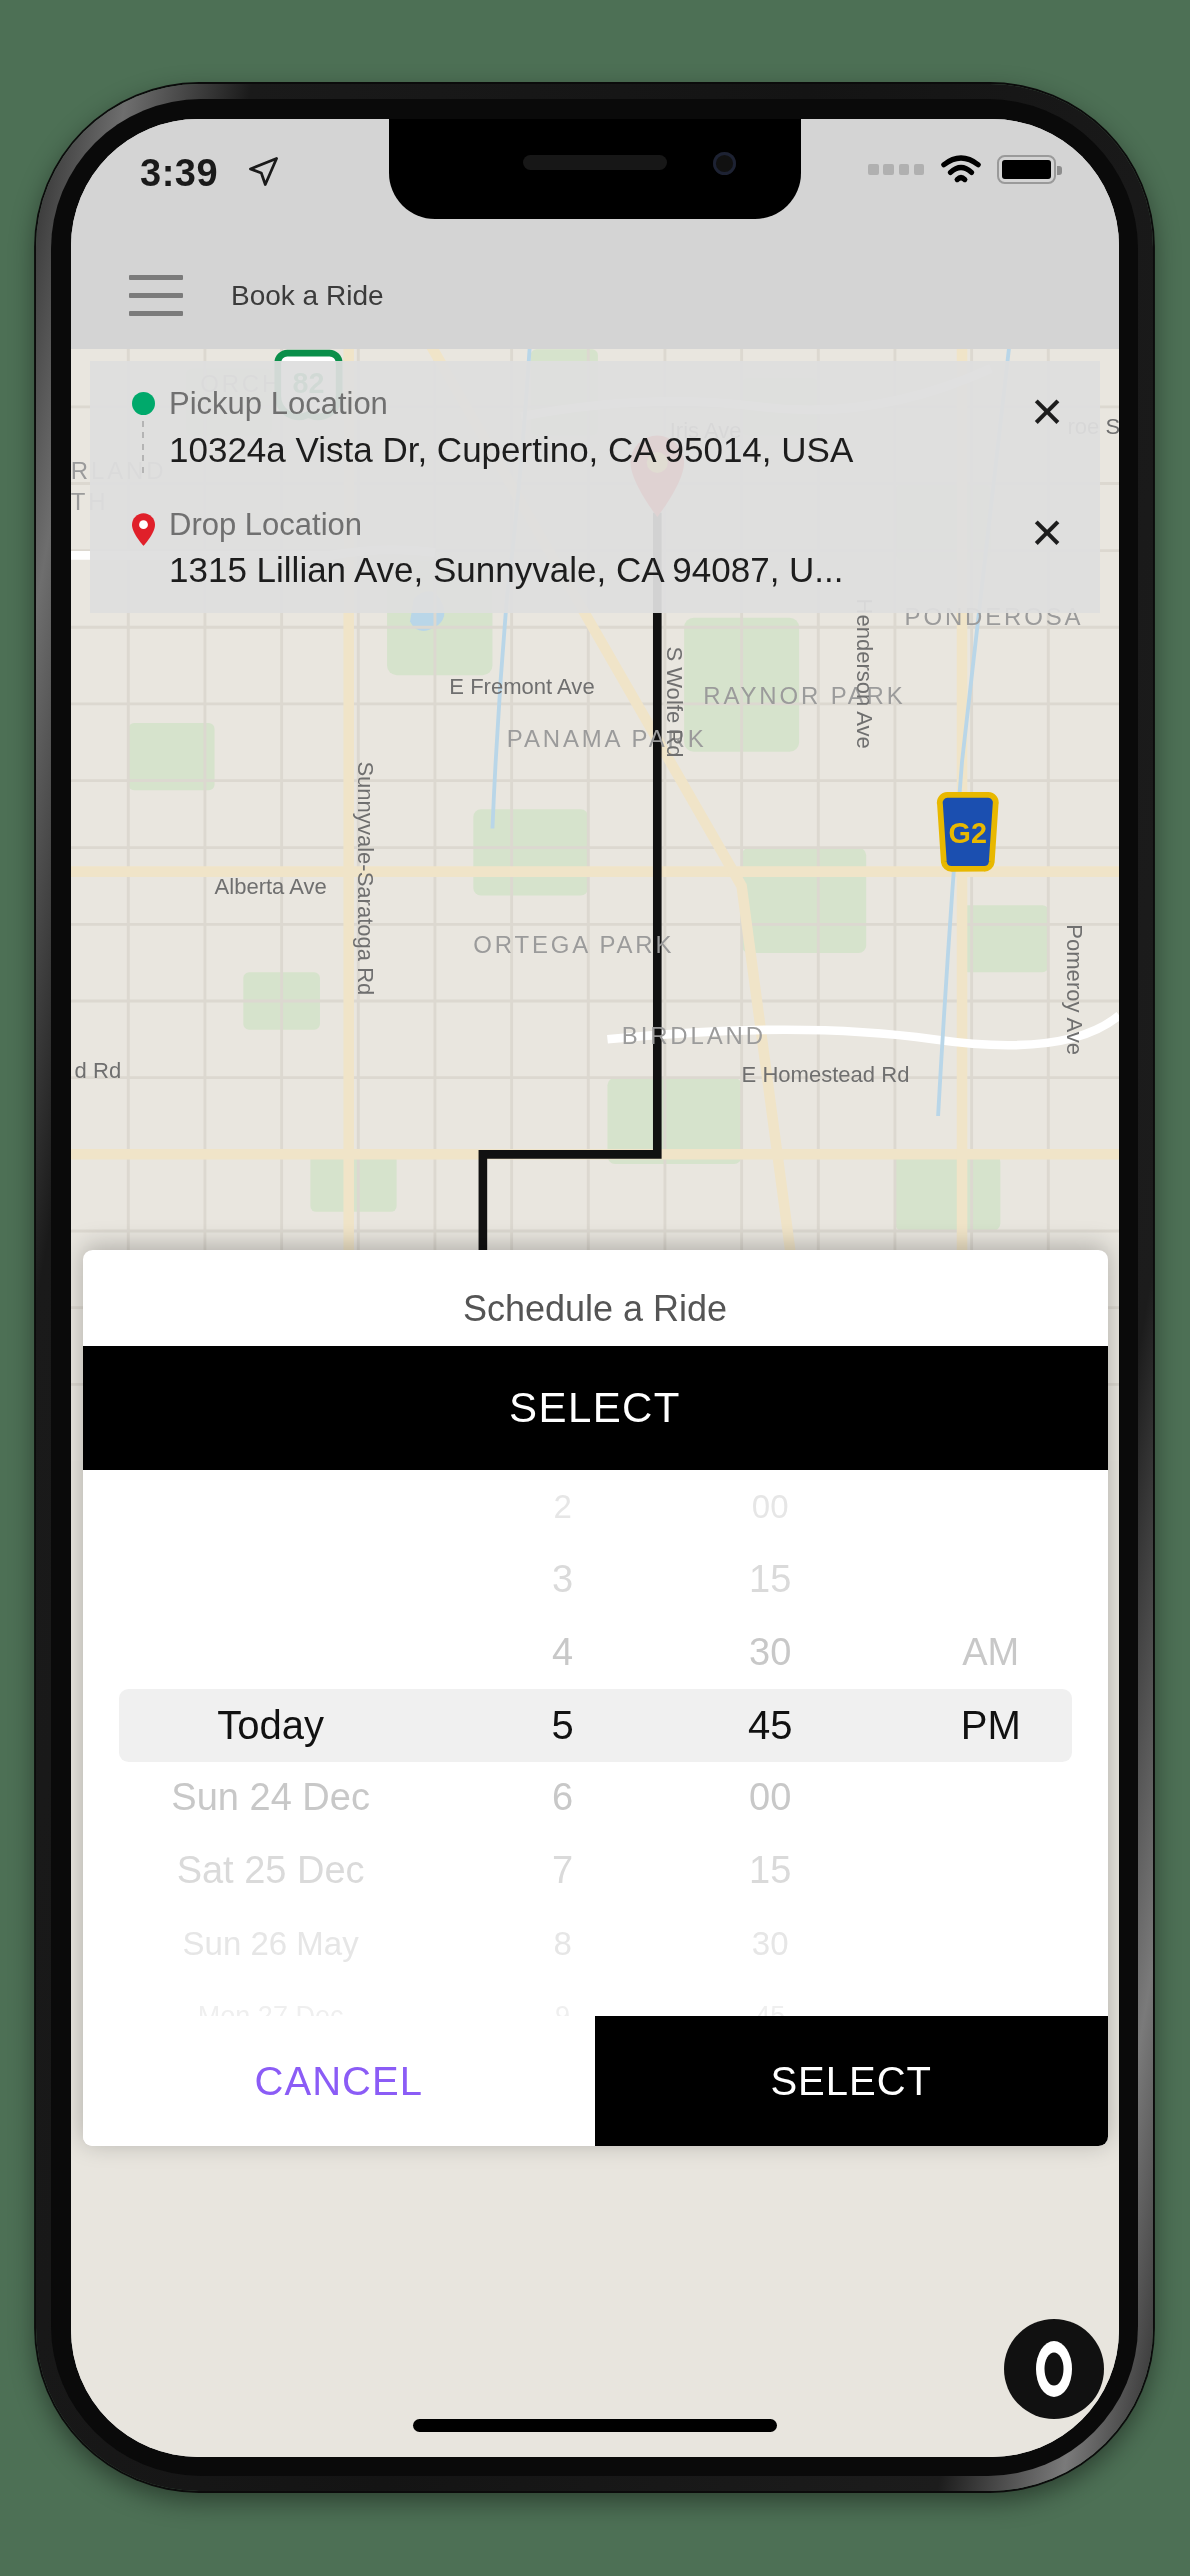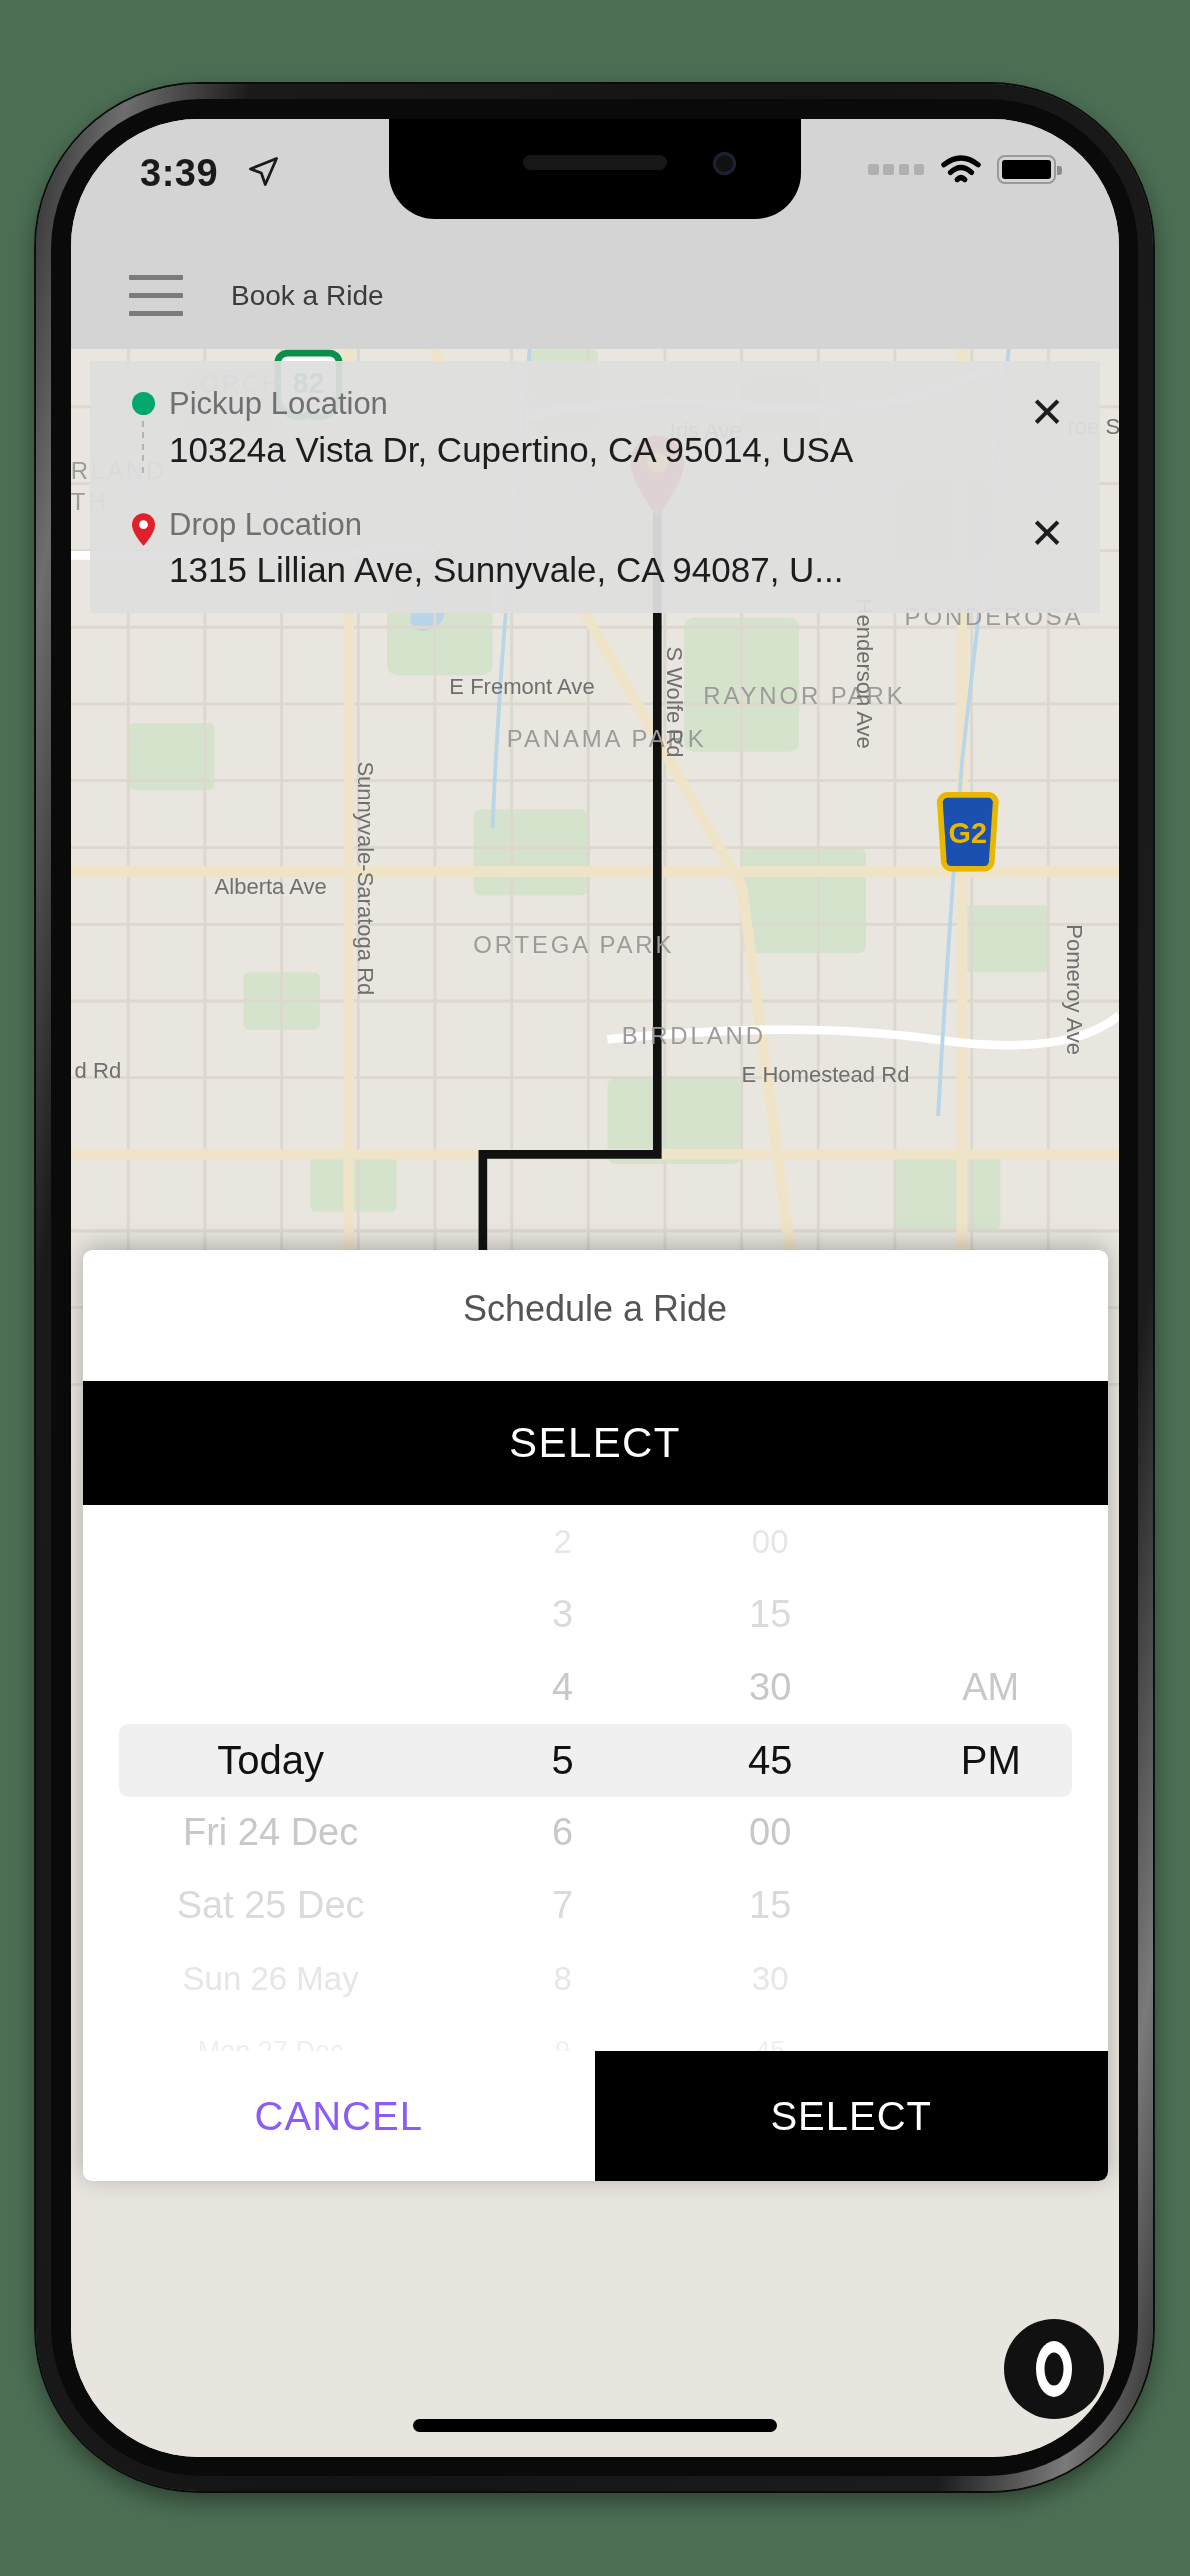--- a/index.html
+++ b/index.html
@@ -140,21 +140,21 @@
     background: #111;
   }
 
   
   #schedule-dialog {
     position: absolute; left: 11.5px; right: 11.5px; top: 1131px;
     background: #fff; border-radius: 9.6px; z-index: 60;
     box-shadow: 0 -3.8px 25px rgba(0,0,0,.25);
     overflow: hidden;
   }
-  #dialog-title { text-align: center; font-size: 36px; color: #555; padding: 38px 0 51px; }
+  #dialog-title { text-align: center; font-size: 36px; color: #555; padding: 38px 0 16px; }
   #select-header { background: #000; color: #fff; text-align: center; font-size: 42px; letter-spacing: 1.4px; padding: 38px 0; }
 
   
   #picker { position: relative; height: 546px; overflow: hidden; }
   #picker-highlight {
     position: absolute; left: 36px; right: 36px; top: 219px; height: 73px;
     background: #f0f0f0; border-radius: 9.6px;
   }
   #picker-cols { position: absolute; inset: 0; display: flex; }
   .picker-col { flex: 1; position: relative; }
@@ -374,21 +374,21 @@
 
       <div id="dialog-title">Schedule a Ride</div>
 
       <div id="select-header">SELECT</div>
 
       <div id="picker">
         <div id="picker-highlight"></div>
         <div id="picker-cols">
           <div class="picker-col col-date">
               <div class="picker-item sel" style="top: 219px;">Today</div>
-              <div class="picker-item d1" style="top: 291px;">Fri 24 Dec</div>
+              <div class="picker-item d1" style="top: 291px;">Sun 24 Dec</div>
               <div class="picker-item d2" style="top: 364px;">Sat 25 Dec</div>
               <div class="picker-item d3" style="top: 437px;">Sun 26 May</div>
               <div class="picker-item d4" style="top: 510px;">Mon 27 Dec</div>
             </div>
           <div class="picker-col col-hour">
               <div class="picker-item d1" style="top: 146px;">4</div>
               <div class="picker-item d2" style="top: 73px;">3</div>
               <div class="picker-item d3" style="top: 0px;">2</div>
               <div class="picker-item sel" style="top: 219px;">5</div>
               <div class="picker-item d1" style="top: 291px;">6</div>

